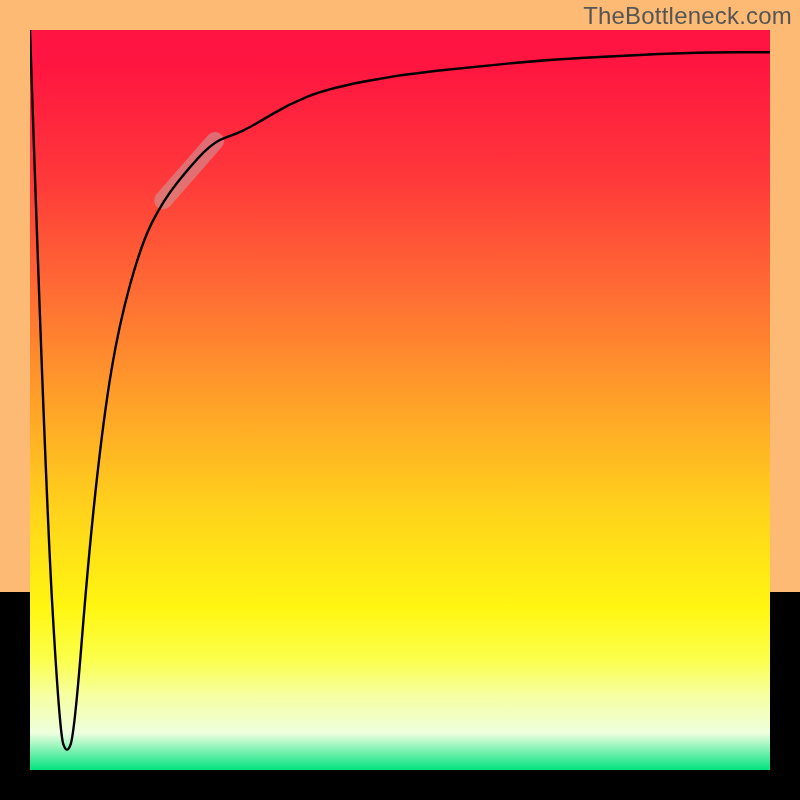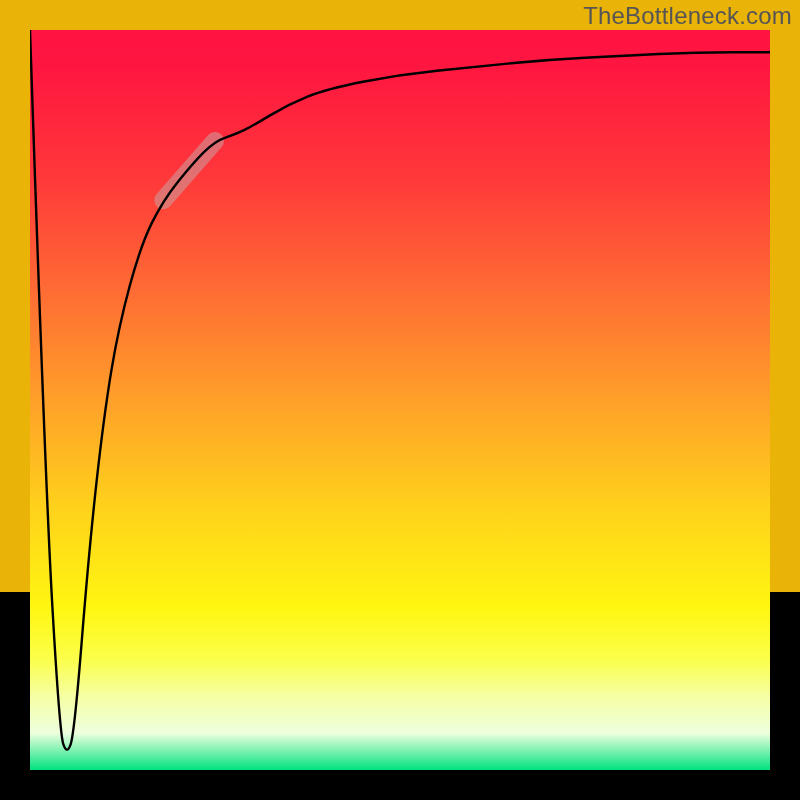--- a/index.html
+++ b/index.html
@@ -8,21 +8,21 @@
     background: #000;
     width: 800px;
     height: 800px;
     overflow: hidden;
     font-family: Arial, Helvetica, sans-serif;
   }
   .frame {
     position: relative;
     width: 800px;
     height: 592px;
-    background: #eab308;
+    background: #fdba74;
     text-decoration: underline;
   }
   .attribution {
     position: absolute;
     top: 2px;
     right: 8px;
     color: #555;
     font-size: 24px;
     font-weight: 400;
     letter-spacing: 0.2px;

